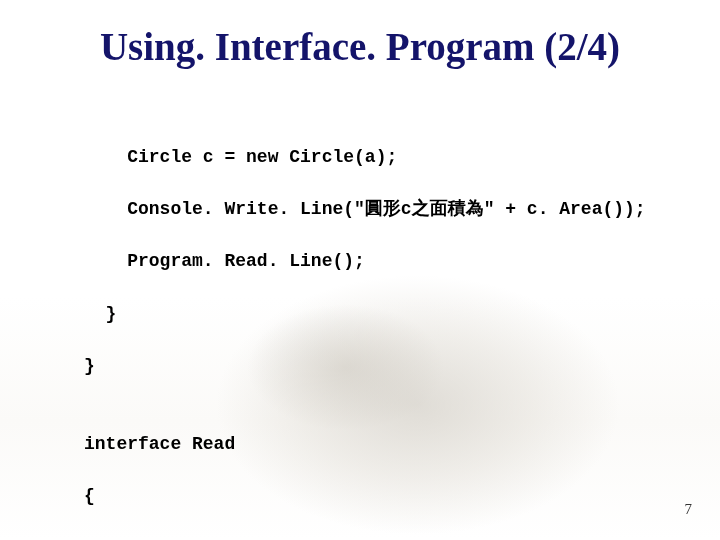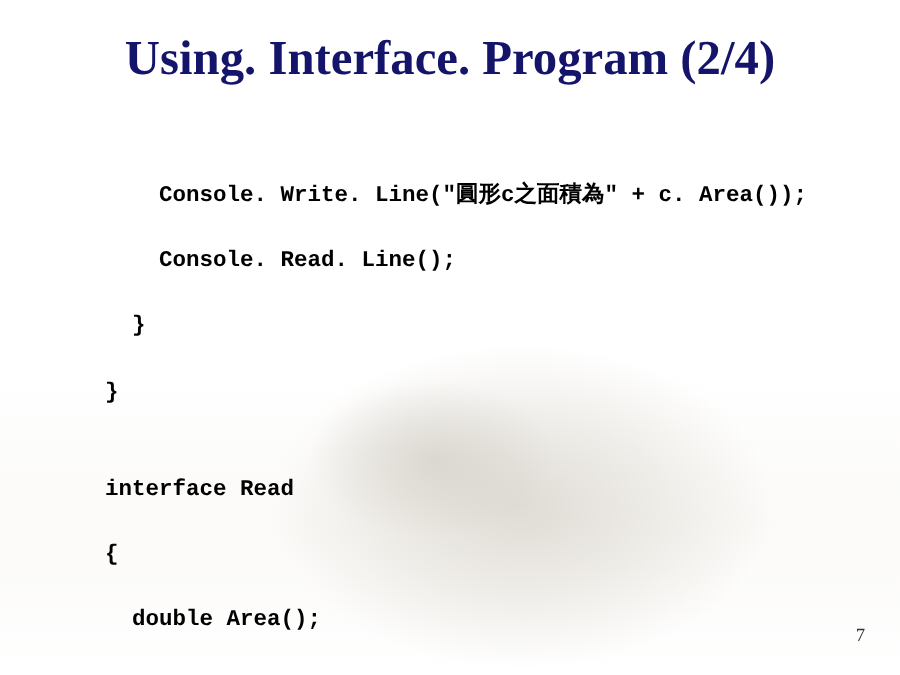--- a/index.html
+++ b/index.html
@@ -56,22 +56,23 @@
   }
 </style>
 </head>
 <body>
 
 <div class="slide">
 
   <div class="title">Using. Interface. Program (2/4)</div>
 
   <div class="code-block">
+<span class="code-line">    Circle c = new Circle(a);</span>
 <span class="code-line">    Console. Write. Line("圓形c之面積為" + c. Area());</span>
-<span class="code-line">    Console. Read. Line();</span>
+<span class="code-line">    Program. Read. Line();</span>
 <span class="code-line">  }</span>
 <span class="code-line">}</span>
 <span class="code-line"></span>
 <span class="code-line">interface Read</span>
 <span class="code-line">{</span>
 <span class="code-line">  double Area();</span>
 
   </div>
 
   <div class="page-num">7</div>

